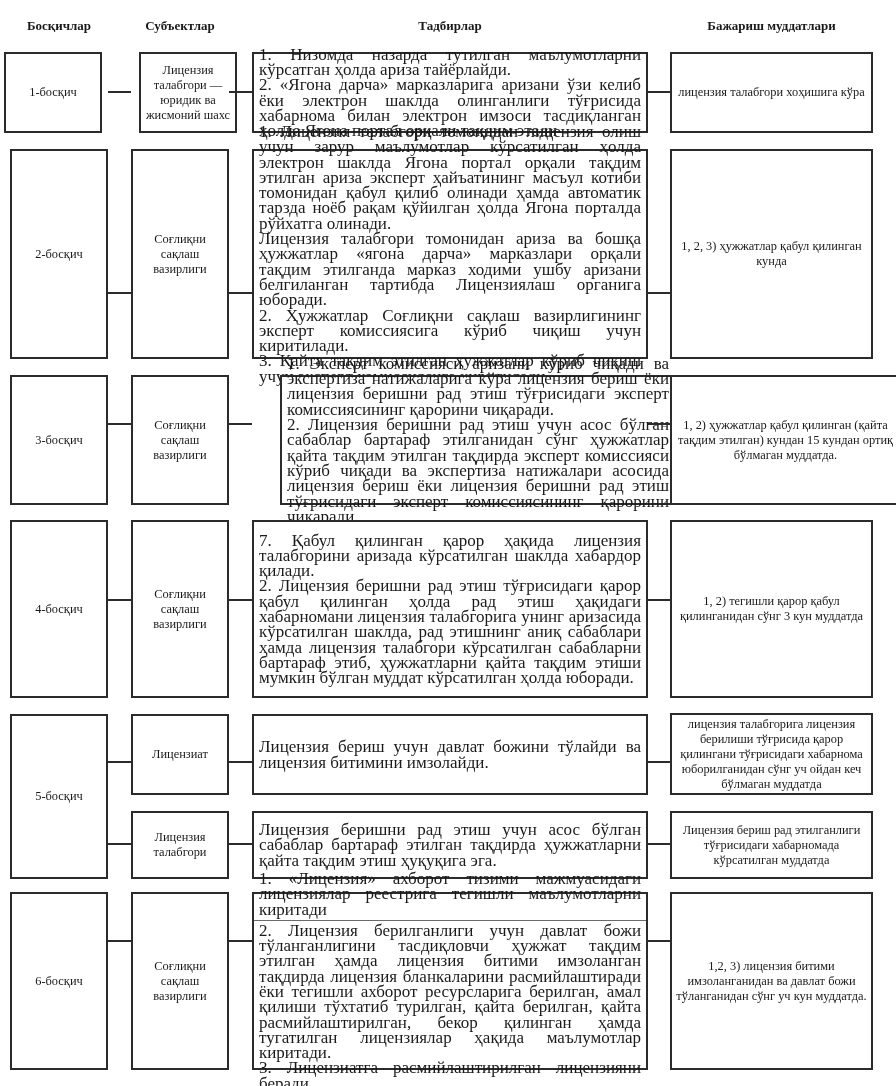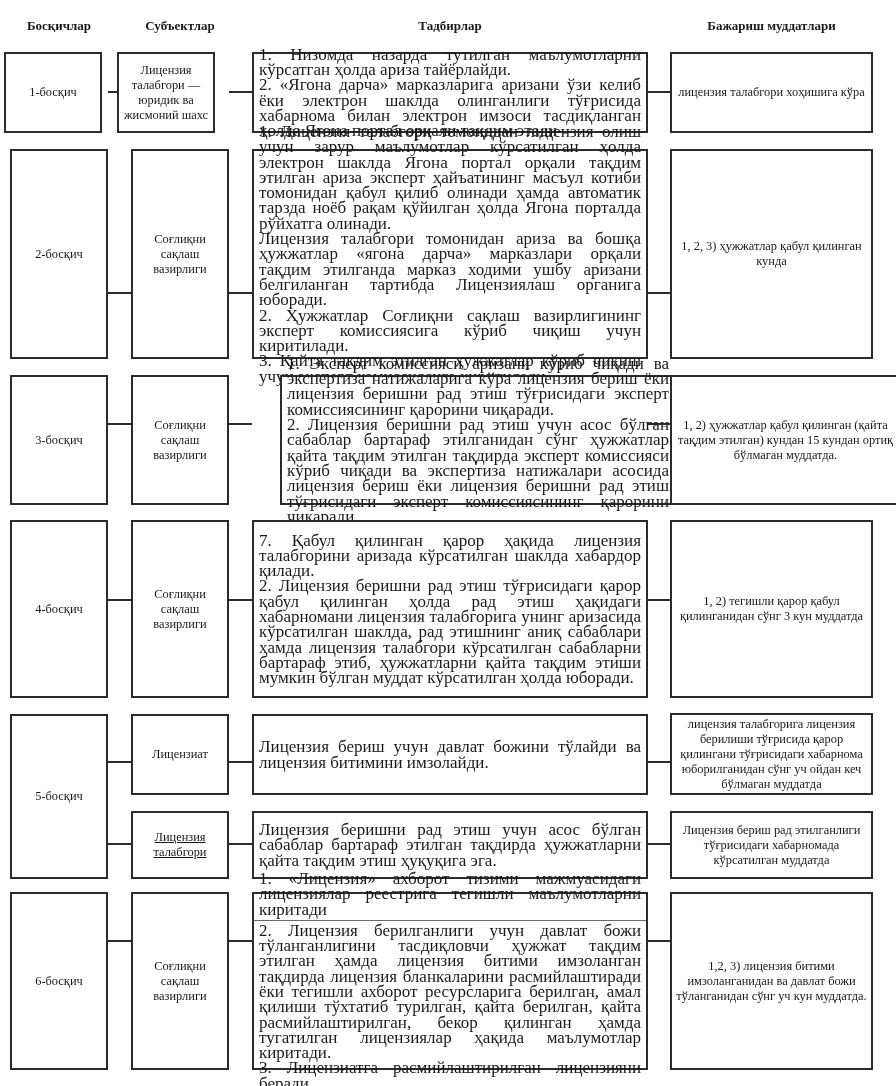--- a/index.html
+++ b/index.html
@@ -19,21 +19,21 @@
 
 <div class="hdr" style="left:10px;width:98px;">Босқичлар</div>
 <div class="hdr" style="left:131px;width:98px;">Субъектлар</div>
 <div class="hdr" style="left:252px;width:396px;">Тадбирлар</div>
 <div class="hdr" style="left:670px;width:203px;">Бажариш муддатлари</div>
 
 <div class="box" style="left:4px;top:52px;width:98px;height:81px;">
   <div class="center">1-босқич</div>
 </div>
 <div class="conn" style="left:108px;top:91px;width:23px;"></div>
-<div class="box" style="left:117px;top:52px;width:98px;height:81px;">
+<div class="box" style="left:139px;top:52px;width:98px;height:81px;">
   <div class="center">Лицензия талабгори — юридик ва жисмоний шахс</div>
 </div>
 <div class="conn" style="left:229px;top:91px;width:23px;"></div>
 <div class="box" style="left:252px;top:52px;width:396px;height:81px;">
   <div class="just">
     <p>1. Низомда назарда тутилган маълумотларни кўрсатган ҳолда ариза тайёрлайди.</p>
     <p>2. «Ягона дарча» марказларига аризани ўзи келиб ёки электрон шаклда олинганлиги тўғрисида хабарнома билан электрон имзоси тасдиқланган ҳолда Ягона портал орқали тақдим этади</p>
   </div>
 </div>
 <div class="conn" style="left:648px;top:91px;width:22px;"></div>
@@ -113,21 +113,21 @@
 <div class="box" style="left:252px;top:714px;width:396px;height:81px;">
   <div class="just" style="align-self:center;">
     <p>Лицензия бериш учун давлат божини тўлайди ва лицензия битимини имзолайди.</p>
   </div>
 </div>
 <div class="conn" style="left:648px;top:761px;width:22px;"></div>
 <div class="box" style="left:670px;top:713px;width:203px;height:82px;">
   <div class="center">лицензия талабгорига лицензия берилиши тўғрисида қарор қилингани тўғрисидаги хабарнома юборилганидан сўнг уч ойдан кеч бўлмаган муддатда</div>
 </div>
 
-<div class="box" style="left:131px;top:811px;width:98px;height:68px;text-decoration:underline;">
+<div class="box" style="left:131px;top:811px;width:98px;height:68px;">
   <div class="center">Лицензия талабгори</div>
 </div>
 <div class="conn" style="left:229px;top:843px;width:23px;"></div>
 <div class="box" style="left:252px;top:811px;width:396px;height:68px;">
   <div class="just" style="align-self:center;">
     <p>Лицензия беришни рад этиш учун асос бўлган сабаблар бартараф этилган тақдирда ҳужжатларни қайта тақдим этиш ҳуқуқига эга.</p>
   </div>
 </div>
 <div class="conn" style="left:648px;top:843px;width:22px;"></div>
 <div class="box" style="left:670px;top:811px;width:203px;height:68px;">

